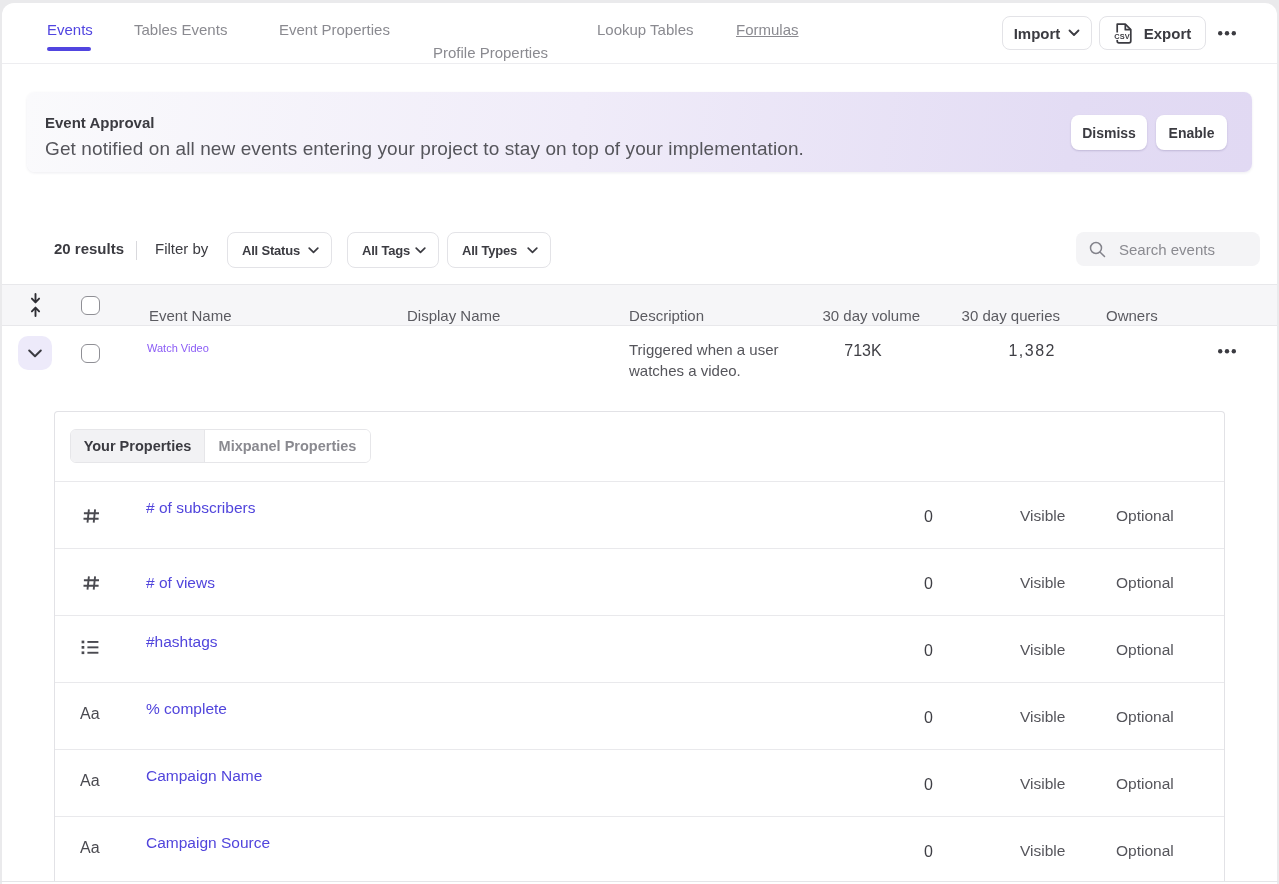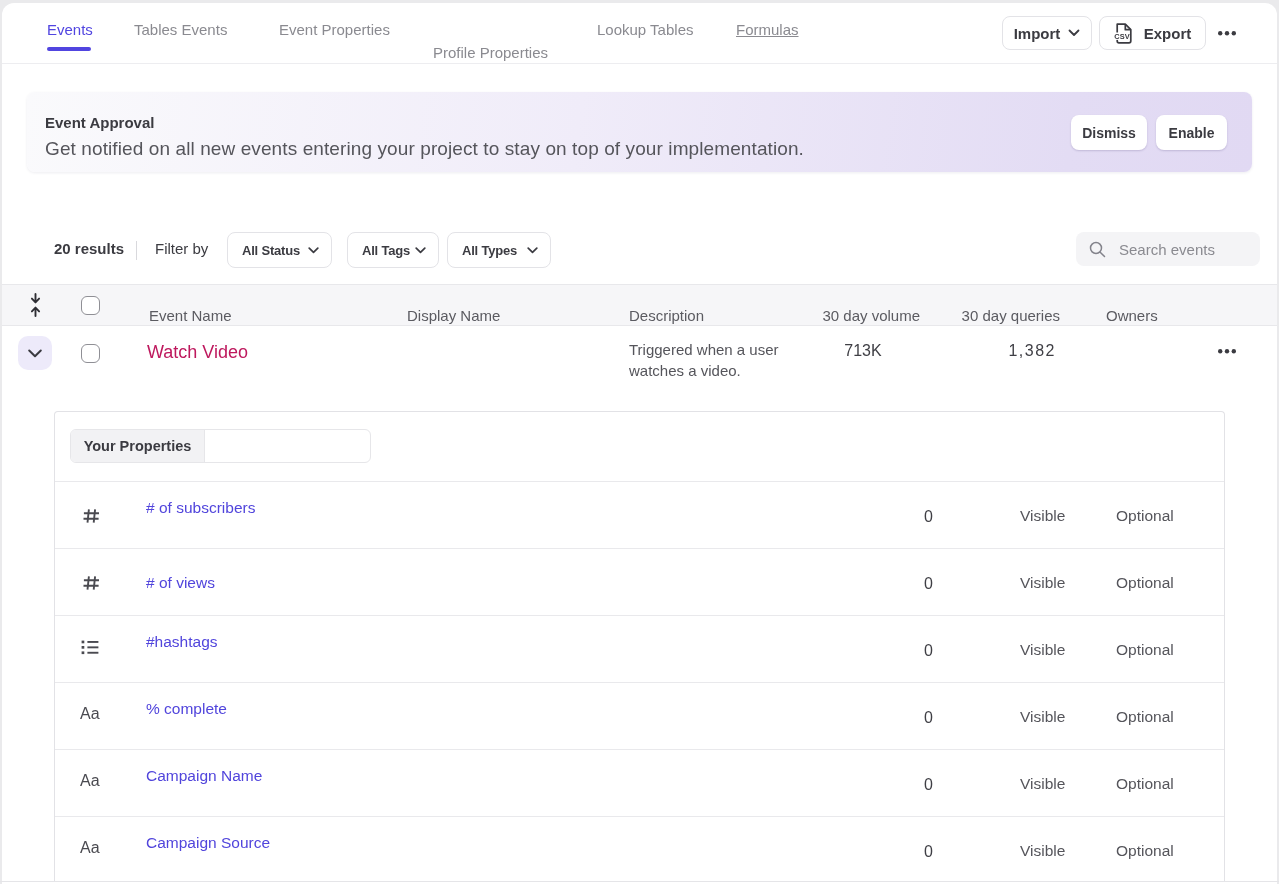--- a/index.html
+++ b/index.html
@@ -103,36 +103,38 @@
 <div class="hdr" style="left:629px;">Description</div>
 <div class="hdr" style="left:820px;width:100px;text-align:right;">30 day volume</div>
 <div class="hdr" style="left:950px;width:110px;text-align:right;">30 day queries</div>
 <div class="hdr" style="left:1106px;">Owners</div>
 
 <div class="abs" style="left:18px;top:336px;width:34px;height:34px;background:#edeafa;border-radius:10px;"></div>
 <svg class="abs" style="left:27px;top:348px;" width="16" height="10" viewBox="0 0 16 10">
   <path d="M2.2 2.5 L8 8.2 L13.8 2.5" fill="none" stroke="#3a3a40" stroke-width="2" stroke-linecap="round" stroke-linejoin="round"></path>
 </svg>
 <div class="chk" style="top:344px;"></div>
-<div class="abs" style="left:147px;top:342px;font-size:18px;color:#be185d;">Watch Video</div>
+<div class="abs" style="left:147px;top:342px;font-size:11px;color:#8b5cf6;">Watch Video</div>
 <div class="abs" style="left:629px;top:339px;font-size:15px;color:#55555b;line-height:21px;">Triggered when a user<br>watches a video.</div>
 <div class="abs" style="left:813px;top:342px;width:100px;text-align:center;font-size:16px;color:#3f3f45;">713K</div>
 <div class="abs" style="left:956px;top:342px;width:100px;text-align:right;font-size:16px;color:#3f3f45;letter-spacing:1.5px;">1,382</div>
 <svg class="abs" style="left:1217px;top:347px;" width="22" height="9" viewBox="0 0 22 9">
   <circle cx="3.2" cy="4.2" r="2.2" fill="#3b3b41"></circle>
     <circle cx="10" cy="4.2" r="2.2" fill="#3b3b41"></circle>
     <circle cx="16.8" cy="4.2" r="2.2" fill="#3b3b41"></circle>
 </svg>
 
 <div class="abs" style="left:54px;top:411px;width:1171px;height:470px;background:#fff;
      border:1px solid #e2e2e6;border-bottom:none;border-radius:4px 4px 0 0;"></div>
 
 <div class="abs" style="left:70px;top:429px;width:301px;height:34px;border:1px solid #e6e6e9;border-radius:6px;overflow:hidden;display:flex;">
   <div style="width:134px;height:100%;background:#f2f2f4;border-right:1px solid #e6e6e9;
        display:flex;align-items:center;justify-content:center;font-size:14.5px;font-weight:700;color:#3b3b41;">Your Properties</div>
+  <div style="flex:1;height:100%;background:#fff;
+       display:flex;align-items:center;justify-content:center;font-size:14.5px;font-weight:600;color:#8a8a90;">Mixpanel Properties</div>
 </div>
 
 <div class="pdiv" style="top:481px;"></div>
 <div class="pdiv" style="top:548px;"></div>
 <div class="pdiv" style="top:615px;"></div>
 <div class="pdiv" style="top:682px;"></div>
 <div class="pdiv" style="top:749px;"></div>
 <div class="pdiv" style="top:816px;"></div>
 
 <svg class="abs" style="left:83px;top:509px;" width="17" height="14" viewBox="0 0 17 14">

